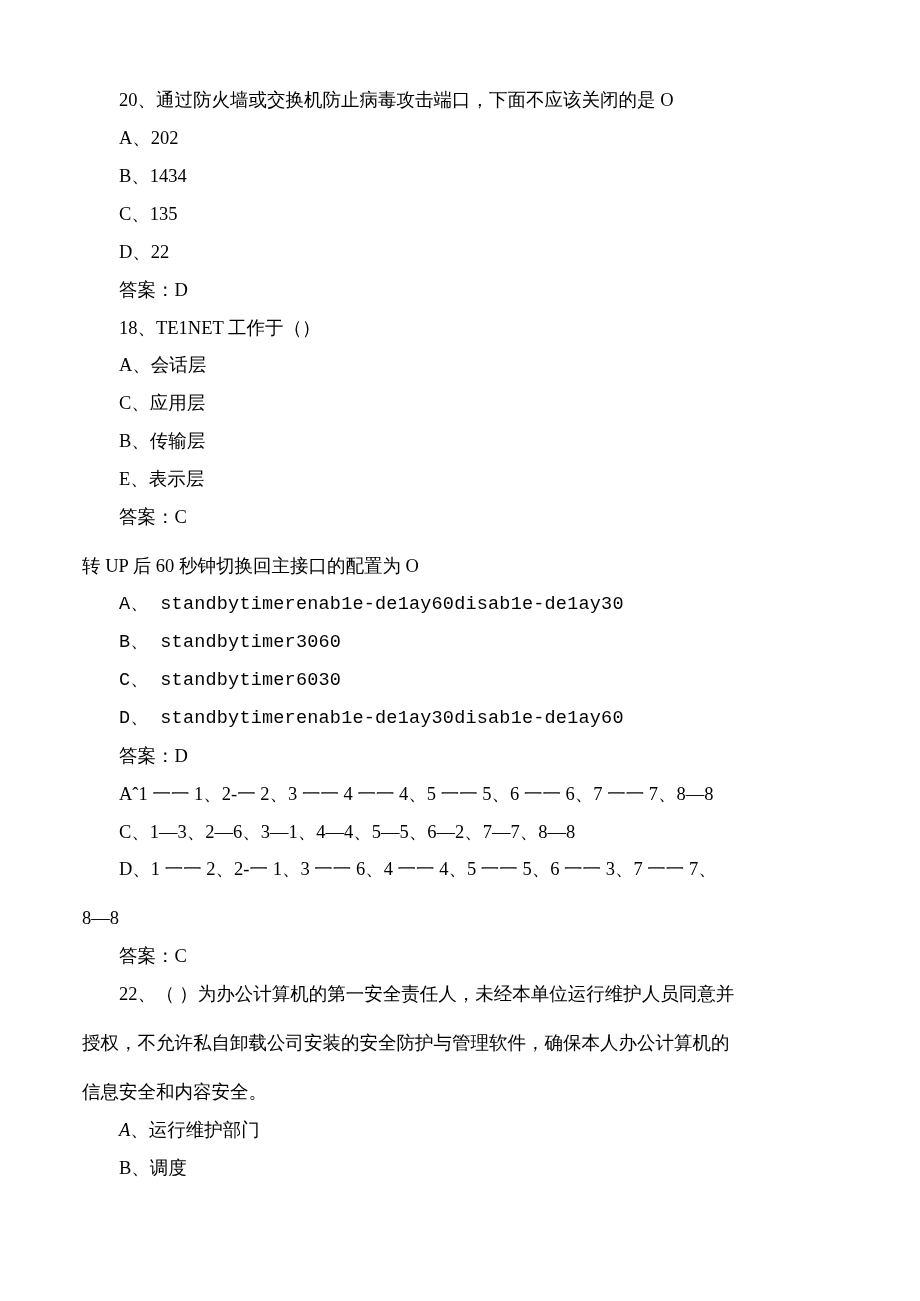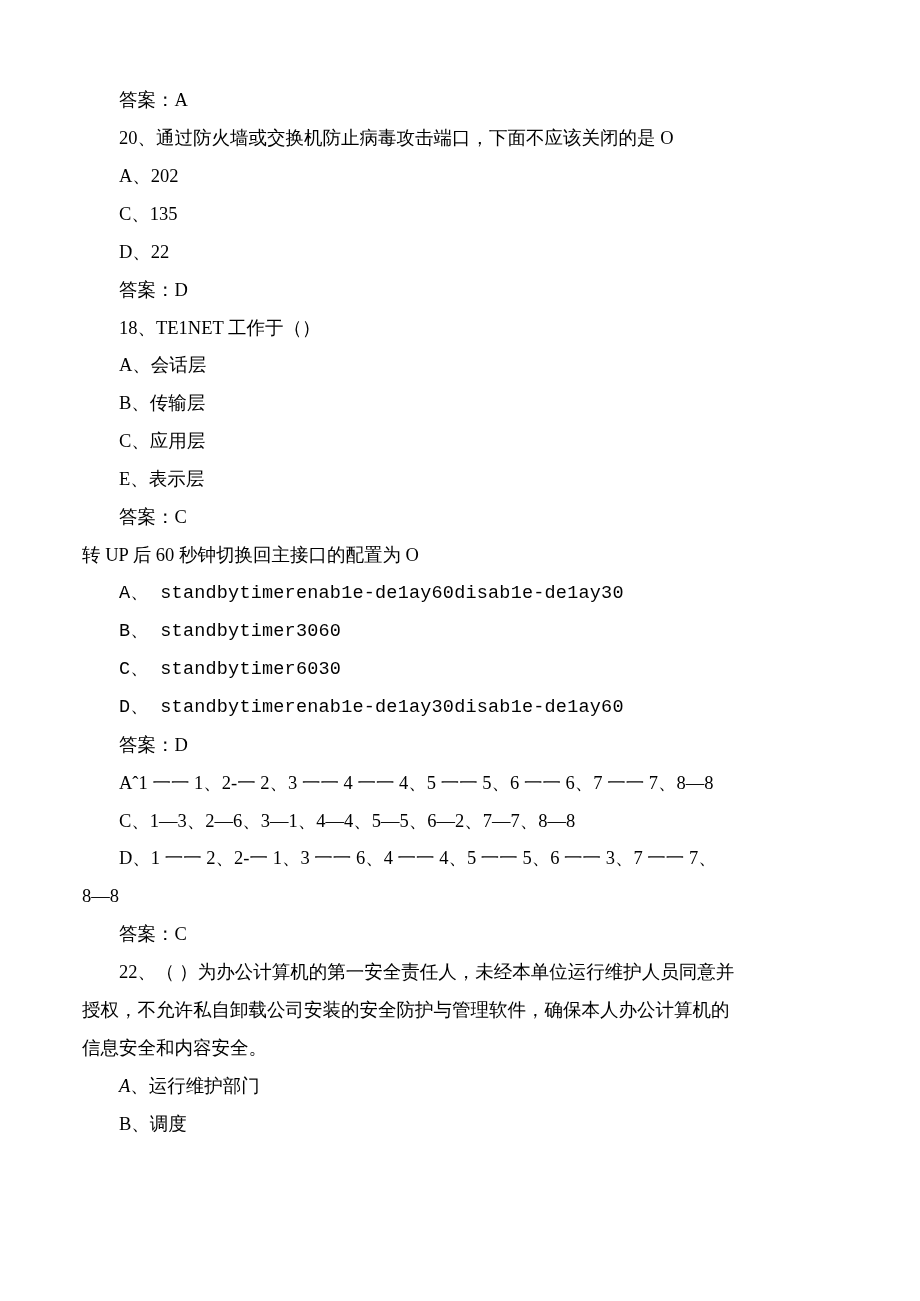--- a/index.html
+++ b/index.html
@@ -17,45 +17,46 @@
     box-sizing: border-box;
     padding: 82px 82px 82px 82px;
     position: relative;
   }
   .line {
     text-indent: 2em;
     white-space: pre-wrap;
   }
   .line.noindent {
     text-indent: 0;
+    margin-top: 11px;
   }
   .mono {
     font-family: "Courier New", monospace;
     letter-spacing: 0.2px;
   }
   .italic {
     font-style: italic;
     font-family: "Times New Roman", serif;
   }
 </style>
 </head>
 <body>
 
 <div class="page">
   <div id="content">
-      <div class="line">答案：A</div>
       <div class="line">20、通过防火墙或交换机防止病毒攻击端口，下面不应该关闭的是 O</div>
       <div class="line">A、202</div>
+      <div class="line">B、1434</div>
       <div class="line">C、135</div>
       <div class="line">D、22</div>
       <div class="line">答案：D</div>
       <div class="line">18、TE1NET 工作于（）</div>
       <div class="line">A、会话层</div>
+      <div class="line">C、应用层</div>
       <div class="line">B、传输层</div>
-      <div class="line">C、应用层</div>
       <div class="line">E、表示层</div>
       <div class="line">答案：C</div>
       <div class="line noindent">转 UP 后 60 秒钟切换回主接口的配置为 O</div>
       <div class="line mono">A、 standbytimerenab1e-de1ay60disab1e-de1ay30</div>
       <div class="line mono">B、 standbytimer3060</div>
       <div class="line mono">C、 standbytimer6030</div>
       <div class="line mono">D、 standbytimerenab1e-de1ay30disab1e-de1ay60</div>
       <div class="line">答案：D</div>
       <div class="line">Aˆ1 一一 1、2-一 2、3 一一 4 一一 4、5 一一 5、6 一一 6、7 一一 7、8—8</div>
       <div class="line">C、1—3、2—6、3—1、4—4、5—5、6—2、7—7、8—8</div>

